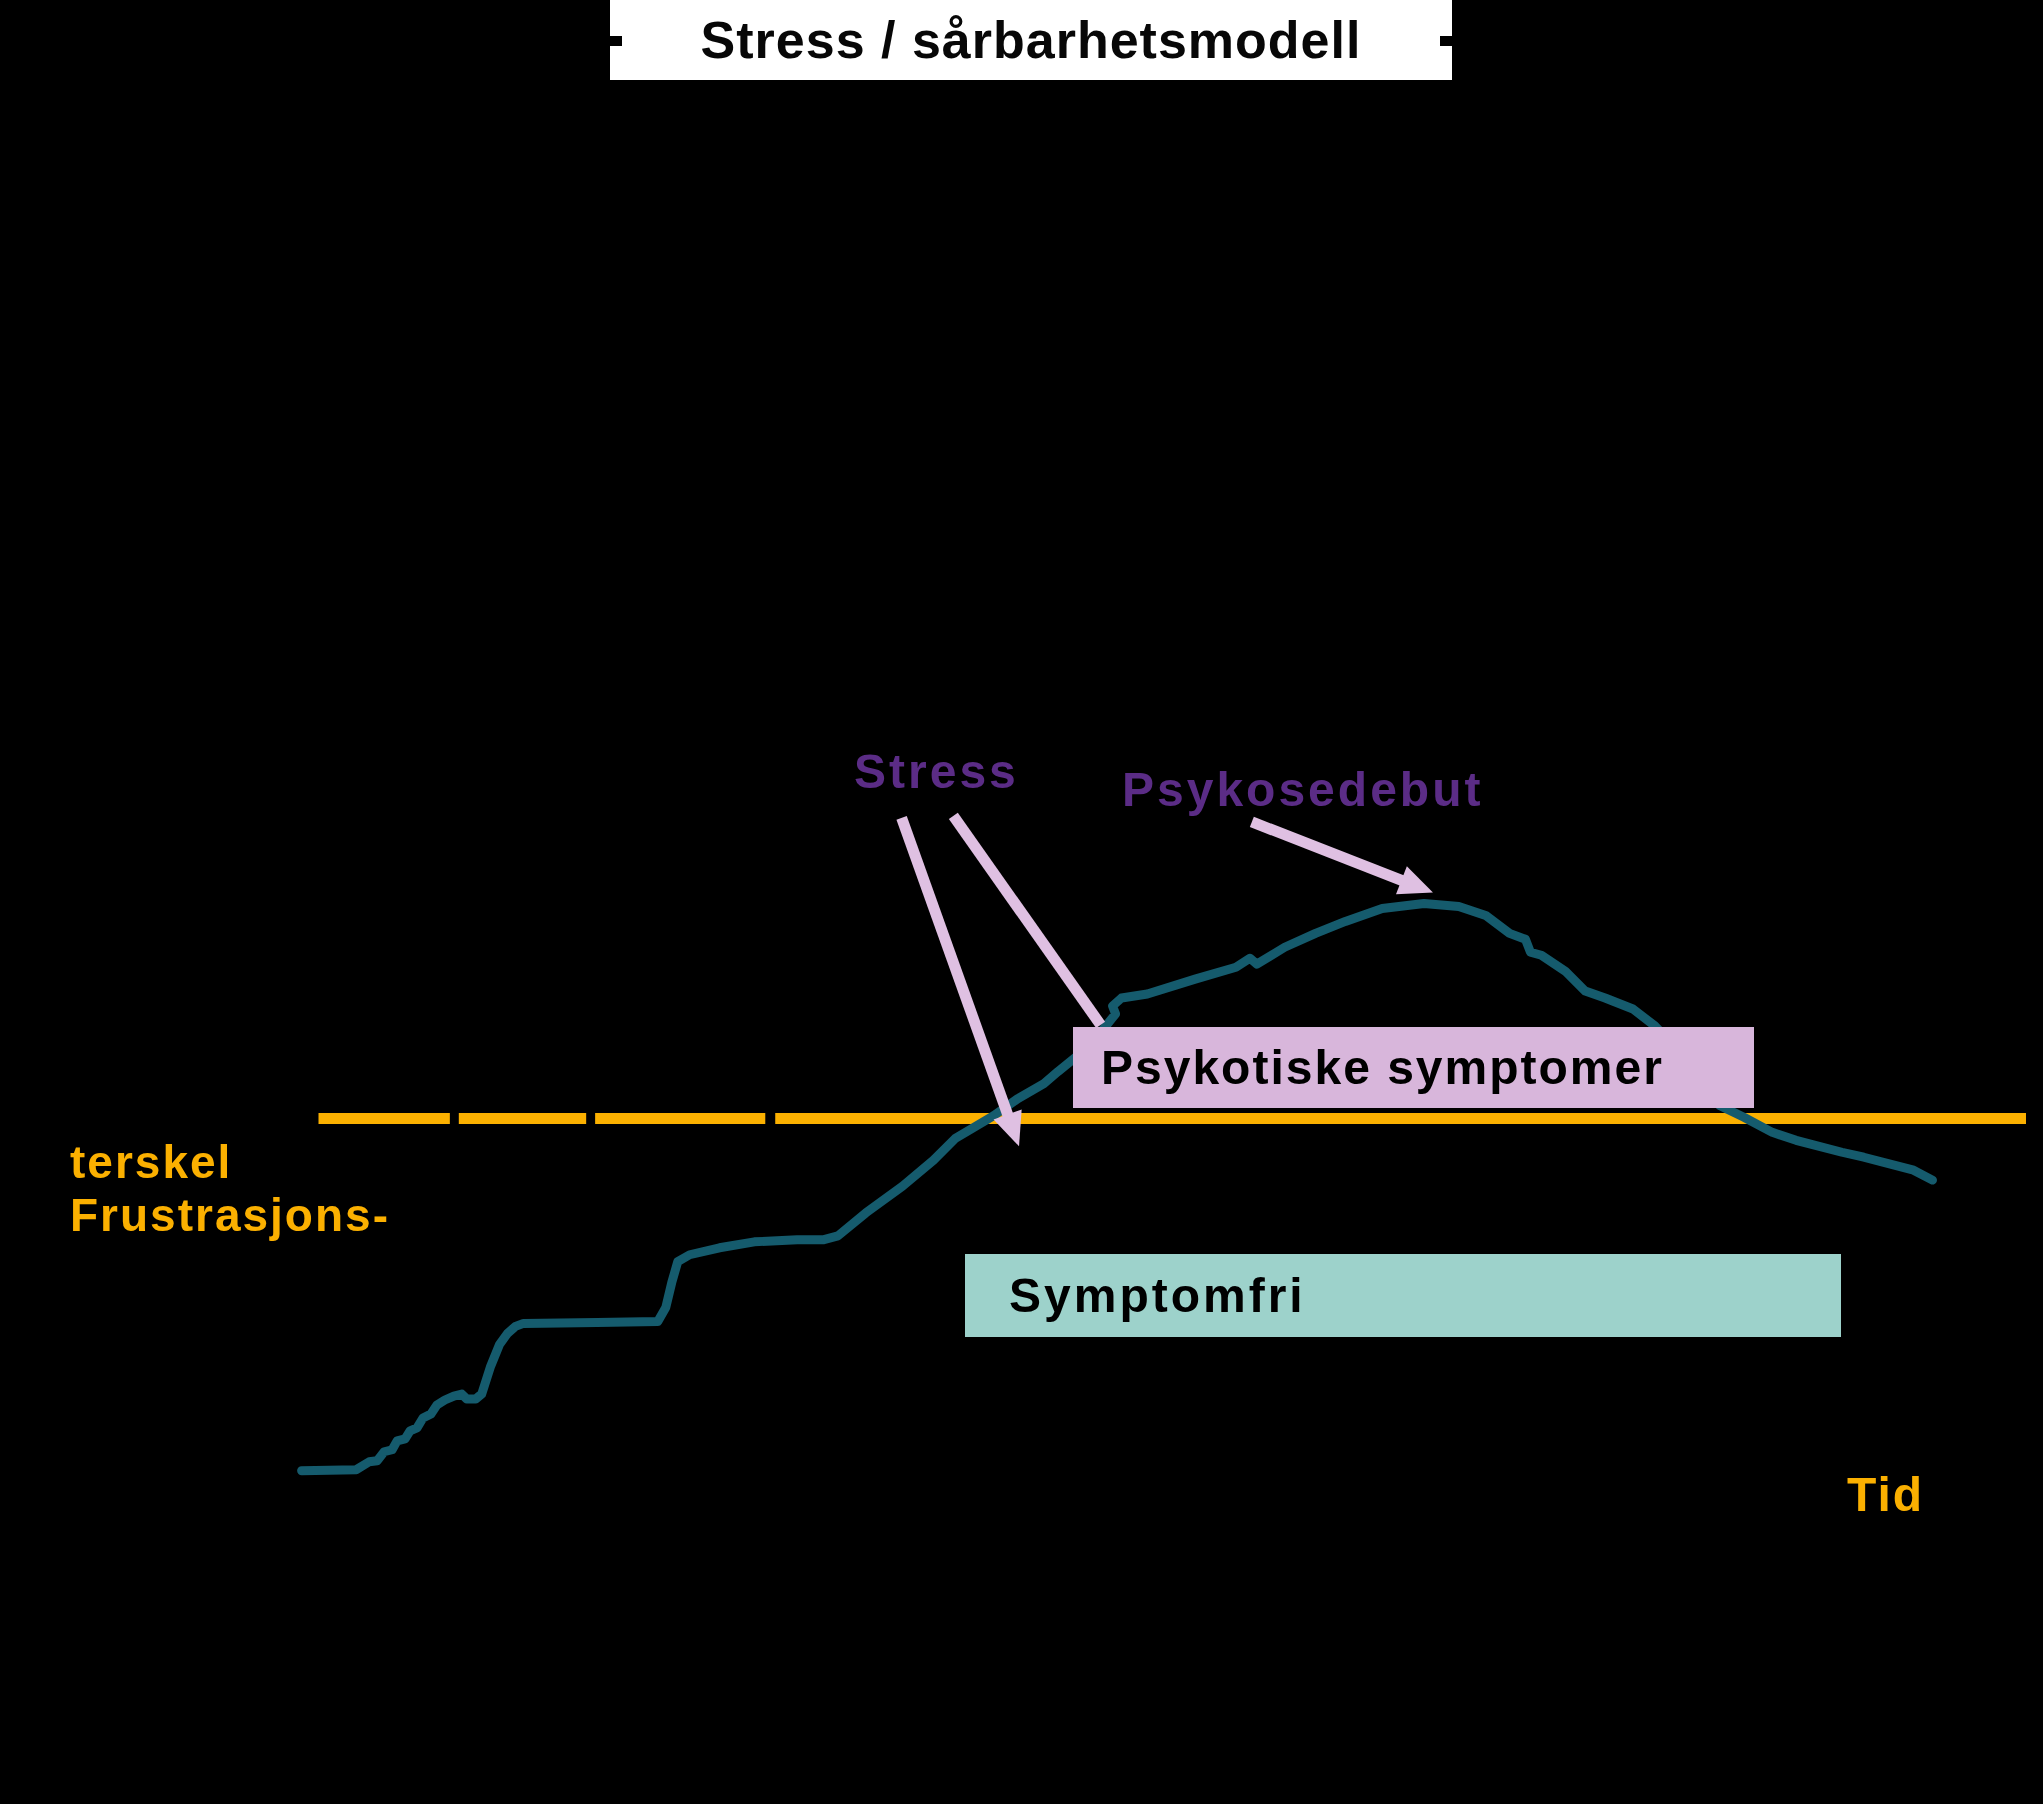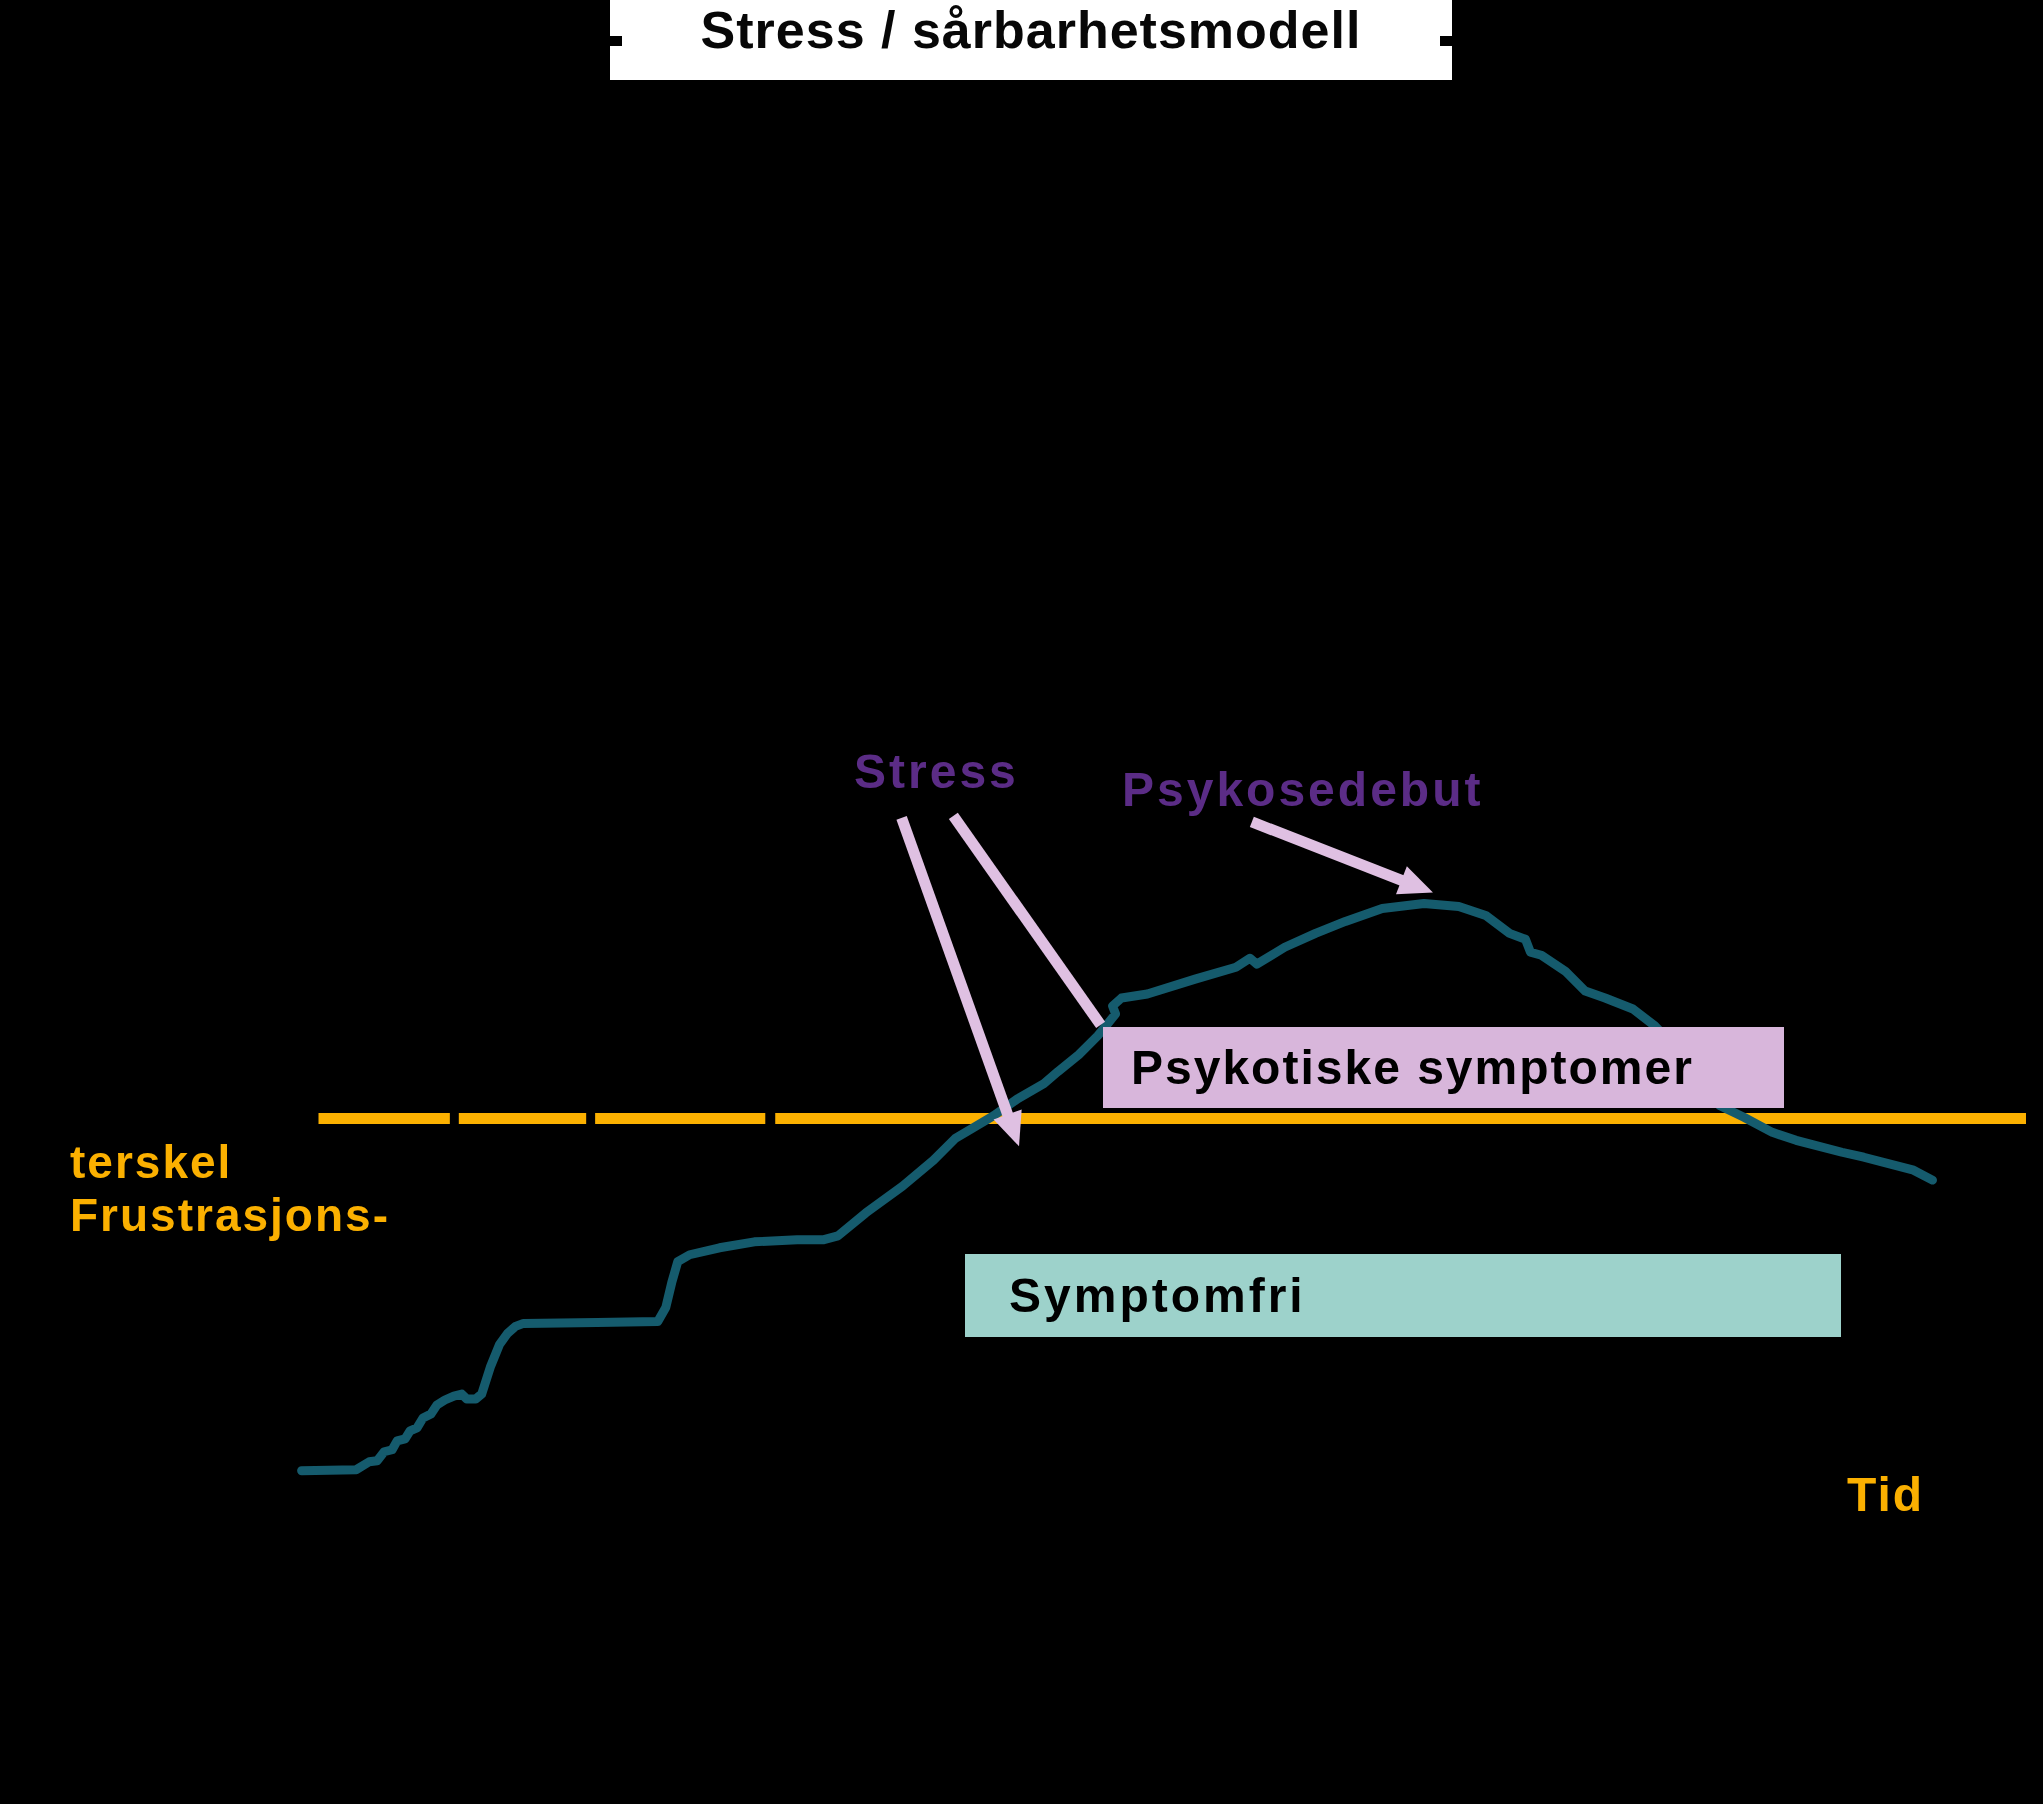--- a/index.html
+++ b/index.html
@@ -1,29 +1,29 @@
 <!DOCTYPE html>
 <html style="--background: #000000; --title-bg: #ffffff; --title-text: #070707; --purple: #5b2c86; --arrow-pink: #dfc0e2; --pink-box: #d8b6db; --teal-box: #9dd2cb; --curve: #155b6d; --orange: #fbb000; --teal-text: #176077; --box-text: #000000;"><head>
 <meta charset="utf-8">
 <style>
   html,body{margin:0;padding:0;background:#000;}
   .stage{position:relative;width:2044px;height:1805px;background:var(--background,#000);overflow:hidden;
          font-family:"Liberation Sans",sans-serif;font-weight:bold;}
   svg.fig{position:absolute;left:0;top:0;width:2044px;height:1805px;}
   .lbl{position:absolute;white-space:nowrap;}
   .title-box{position:absolute;left:610px;top:0;width:842px;height:80px;background:var(--title-bg,#fff);
-             display:flex;justify-content:center;}
+             display:flex;align-items:center;justify-content:center;}
   .title-box .ttl{color:var(--title-text,#070707);font-size:52px;letter-spacing:1px;}
   .tdash{position:absolute;width:20px;height:10px;background:#000;top:36px;}
   .tdash.l{left:-8px;} .tdash.r{right:-8px;}
   .stress-lbl{left:854px;top:744px;font-size:48px;color:var(--purple);letter-spacing:3px;}
   .psyko-lbl{left:1122px;top:742px;font-size:48px;color:var(--purple);letter-spacing:3px;margin-top:20px;}
   .frus-lbl{left:70px;top:1136px;font-size:46px;line-height:53px;color:var(--orange);letter-spacing:2px;}
   .box{position:absolute;display:flex;align-items:center;color:var(--box-text,#000);font-size:48px;letter-spacing:2px;}
-  .box.pink{left:1103px;top:1027px;width:681px;height:81px;background:var(--pink-box);padding-left:0;}
+  .box.pink{left:1073px;top:1027px;width:681px;height:81px;background:var(--pink-box);padding-left:0;}
   .box.pink span{margin-left:28px;}
   .box.teal{left:965px;top:1254px;width:876px;height:83px;background:var(--teal-box);}
   .box.teal span{margin-left:44px;letter-spacing:3px;}
   .tid-lbl{left:1847px;top:1439px;font-size:48px;color:var(--orange);letter-spacing:2px;margin-top:28px;}
   .vuln-lbl{left:253px;top:1485px;font-size:46px;line-height:58px;color:var(--teal-text);letter-spacing:2px;}
 </style>
 </head>
 <body>
 
 <div class="stage">

